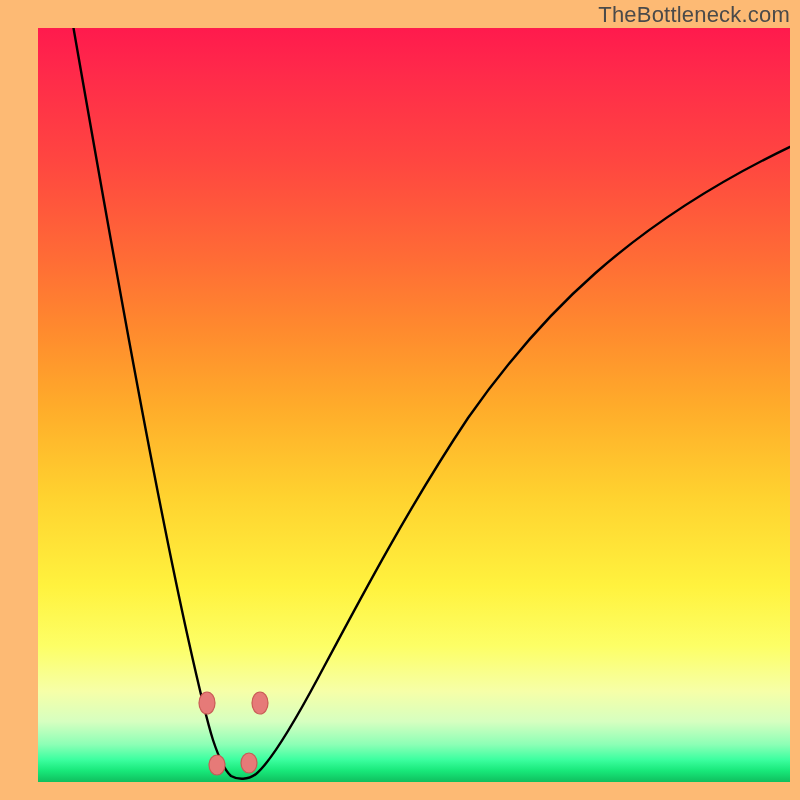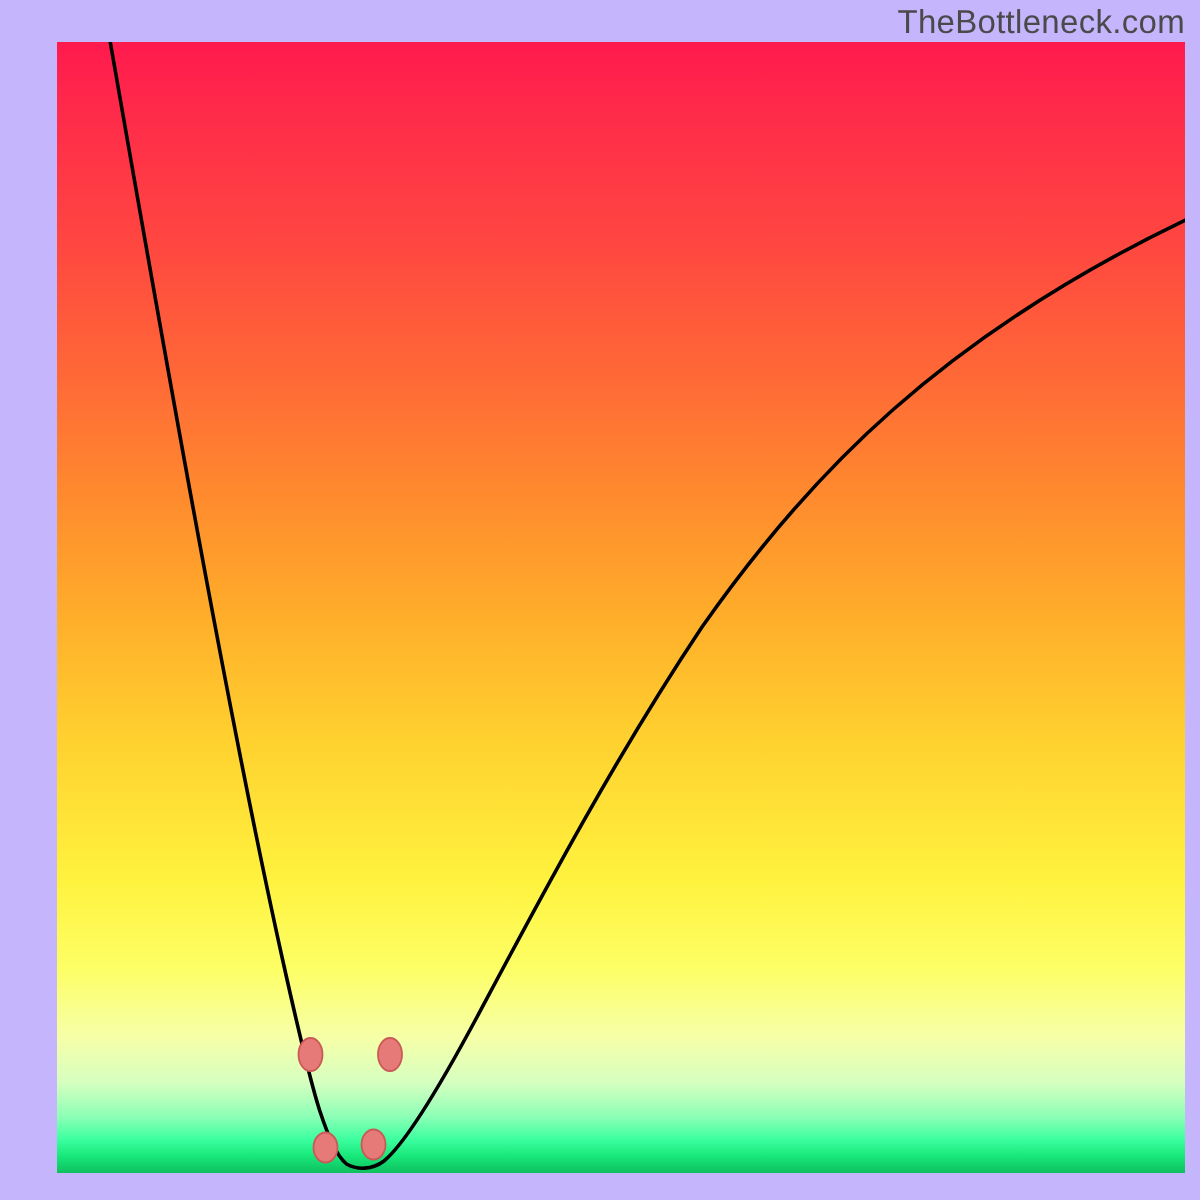--- a/index.html
+++ b/index.html
@@ -9,21 +9,21 @@
     height: 800px;
     background: #000;
     overflow: hidden;
     font-family: Arial, Helvetica, sans-serif;
   }
   .frame {
     position: absolute;
     left: 0; top: 0;
     width: 800px;
     height: 800px;
-    background: #c4b5fd;
+    background: #fdba74;
   }
   .plot {
     position: absolute;
     
     left: 38px;
     top: 28px;
     width: 752px;   
     height: 754px;  
     overflow: hidden;
   }

